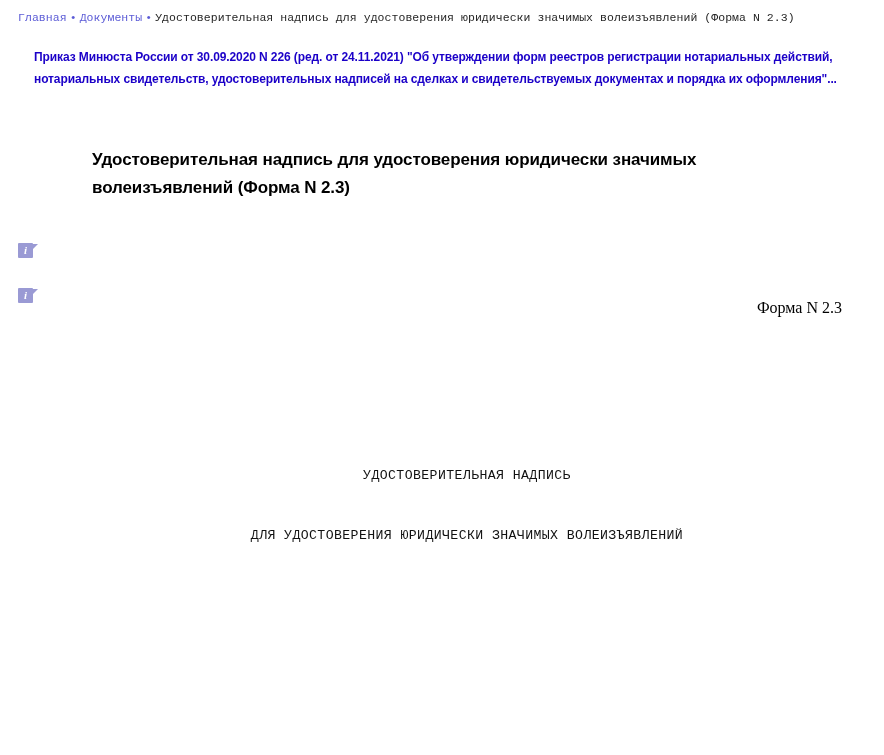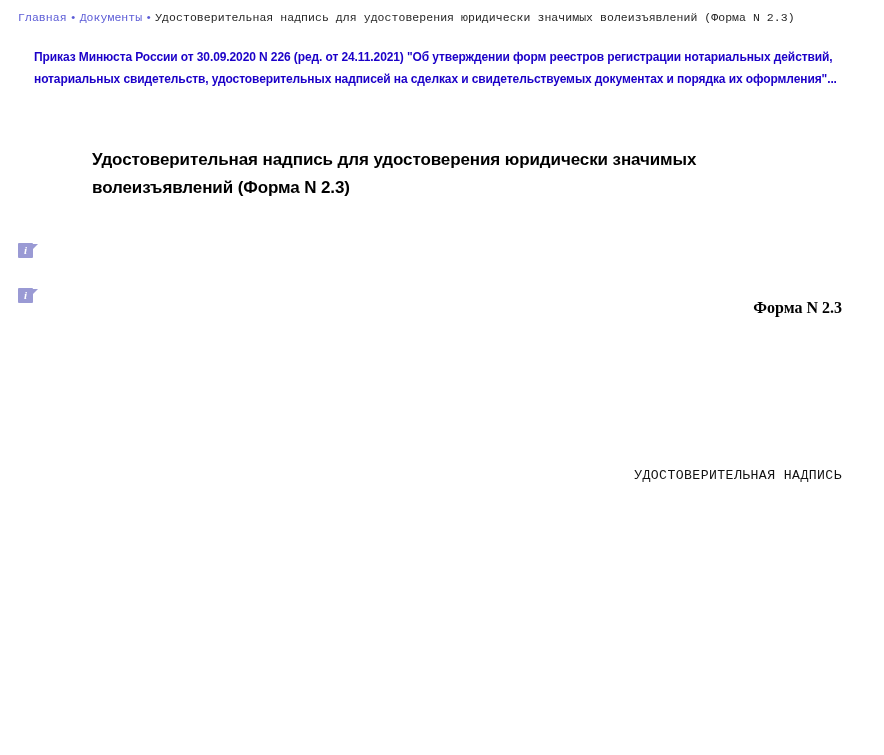--- a/index.html
+++ b/index.html
@@ -123,25 +123,24 @@
     letter-spacing: 0.4px;
     white-space: pre;
   }
   .form-number {
     font-family: "Liberation Serif", serif;
     font-size: 16px;
     letter-spacing: 0px;
     text-align: right;
     color: #000000;
     white-space: pre;
-    font-weight: bold;
   }
   .spacer-lg { height: 28px; }
   .spacer-sm { height: 11px; }
-  .centered { text-align: right; }
+  .centered { text-align: center; }
   .row { white-space: pre; }
 </style>
 </head>
 <body>
 
 <div class="breadcrumb">
   <a class="bc-link" href="#">Главная</a><span class="bc-sep">•</span><a class="bc-link" href="#">Документы</a><span class="bc-sep">•</span><span class="bc-current">Удостоверительная надпись для удостоверения юридически значимых волеизъявлений (Форма N 2.3)</span>
 </div>
 
 <div class="law-heading">Приказ Минюста России от 30.09.2020 N 226 (ред. от 24.11.2021) "Об утверждении форм реестров регистрации нотариальных действий, нотариальных свидетельств, удостоверительных надписей на сделках и свидетельствуемых документах и порядка их оформления"...</div>
@@ -159,20 +158,21 @@
   <span class="glyph">i</span>
 </div>
 
 <div class="form-doc">
 
   <div class="form-number">Форма N 2.3</div>
 
   <div class="spacer-lg"></div>
 
   <div class="row centered">УДОСТОВЕРИТЕЛЬНАЯ НАДПИСЬ</div>
+  <div class="row centered">ДЛЯ УДОСТОВЕРЕНИЯ ЮРИДИЧЕСКИ ЗНАЧИМЫХ ВОЛЕИЗЪЯВЛЕНИЙ</div>
 
   <div class="spacer-sm"></div>
 
 
   
 
   
   
   
   

